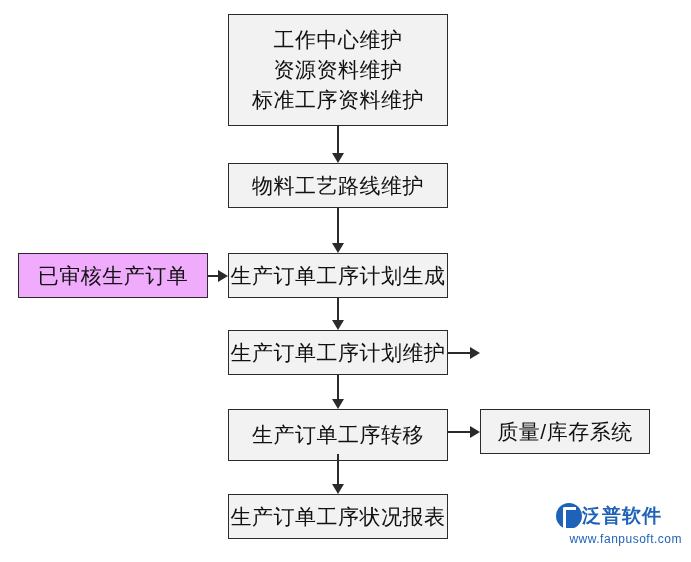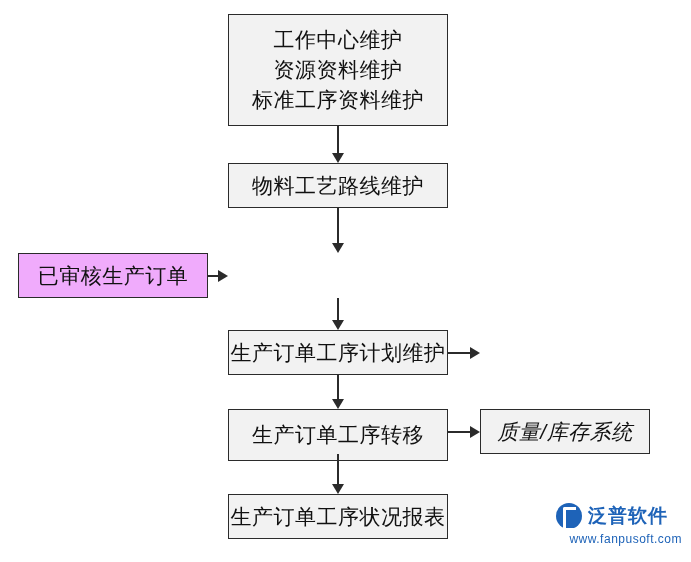--- a/index.html
+++ b/index.html
@@ -41,21 +41,21 @@
     white-space: nowrap;
   }
   
   #node-center-maint { left: 228px; top: 14px;  width: 220px; height: 112px; }
   #node-route-maint  { left: 228px; top: 163px; width: 220px; height: 45px;  }
   #node-approved-so  { left: 18px;  top: 253px; width: 190px; height: 45px;  background:#f0abfc; }
   #node-plan-gen     { left: 228px; top: 253px; width: 220px; height: 45px;  }
   #node-plan-maint   { left: 228px; top: 330px; width: 220px; height: 45px; text-align: right;  }
   #node-dispatch     { left: 480px; top: 330px; width: 170px; height: 45px;  }
   #node-transfer     { left: 228px; top: 409px; width: 220px; height: 52px;  }
-  #node-quality      { left: 480px; top: 409px; width: 170px; height: 45px; font-style: italic;  }
+  #node-quality      { left: 480px; top: 409px; width: 170px; height: 45px;  }
   #node-status-rpt   { left: 228px; top: 494px; width: 220px; height: 45px;  }
 
   
   .conn {
     position: absolute;
   }
   .conn .stem {
     position: absolute;
     background: #2b2b2b;
   }
@@ -84,21 +84,21 @@
     top: 500px;
     width: 126px;
     height: 48px;
     display: flex;
     flex-direction: column;
     justify-content: center;
   }
   #logo .logo-top {
     display: flex;
     align-items: center;
-    gap: 6px;
+    gap: 0;
   }
   #logo .logo-mark {
     width: 26px;
     height: 26px;
     border-radius: 50%;
     background: #1e63b8;
     position: relative;
     flex: none;
   }
   #logo .logo-mark::before {
@@ -156,20 +156,23 @@
 
   <div class="node plain" id="node-approved-so">
     <span class="line">已审核生产订单</span>
   </div>
 
   <div class="conn" style="left:208px; top:268px; width:20px; height:14px;">
     <div class="stem hline" style="left:0; top:7px; width:11px;"></div>
     <div class="head head-right" style="left:10px; top:2px;"></div>
   </div>
 
+  <div class="node" id="node-plan-gen">
+    <span class="line">生产订单工序计划生成</span>
+  </div>
 
   <div class="conn" style="left:337px; top:298px; width:14px; height:32px;">
     <div class="stem vline" style="left:0; top:0; height:22px;"></div>
     <div class="head head-down" style="left:-5px; top:22px;"></div>
   </div>
 
   <div class="node" id="node-plan-maint">
     <span class="line">生产订单工序计划维护</span>
   </div>
 

